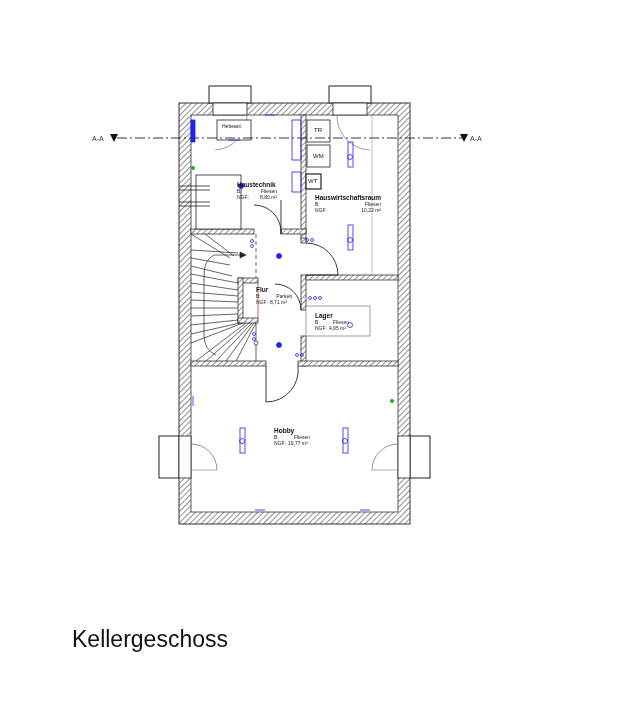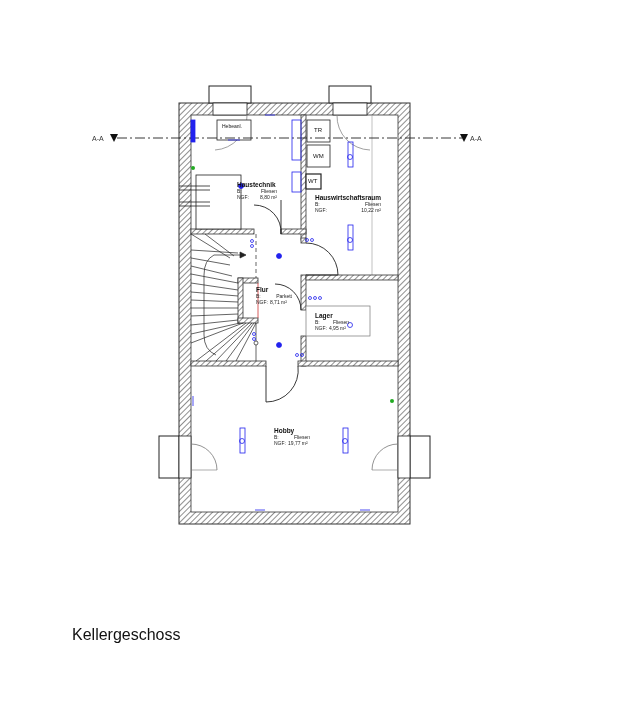--- a/index.html
+++ b/index.html
@@ -2,21 +2,21 @@
 <html><head>
 <meta charset="utf-8">
 <style>
   html, body { margin:0; padding:0; background:#ffffff; }
   body { width:618px; height:710px; position:relative; overflow:hidden; font-family:"Liberation Sans", sans-serif; }
   #plan { position:absolute; left:0; top:0; }
   .room-label { position:absolute; font-family:"Liberation Sans", sans-serif; color:#111; }
   .room-name { font-size:6.5px; font-weight:bold; display:block; }
   .room-row { font-size:5px; display:flex; justify-content:space-between; color:#222; }
   .section-mark { position:absolute; font-size:7px; color:#333; }
-  .caption { position:absolute; left:72px; top:626px; font-size:16px; color:#111; font-family:"Liberation Sans", sans-serif; }
+  .caption { position:absolute; left:72px; top:626px; font-size:23px; color:#111; font-family:"Liberation Sans", sans-serif; }
 </style>
 </head>
 <body>
 
 <svg id="plan" width="618" height="710" viewBox="0 0 618 710" xmlns="http://www.w3.org/2000/svg">
   <defs>
     <pattern id="hatch" patternUnits="userSpaceOnUse" width="4" height="4" patternTransform="rotate(45)">
       <rect width="4" height="4" fill="#ffffff"></rect>
       <line x1="0" y1="0" x2="0" y2="4" stroke="#444" stroke-width="1.2"></line>
     </pattern>

